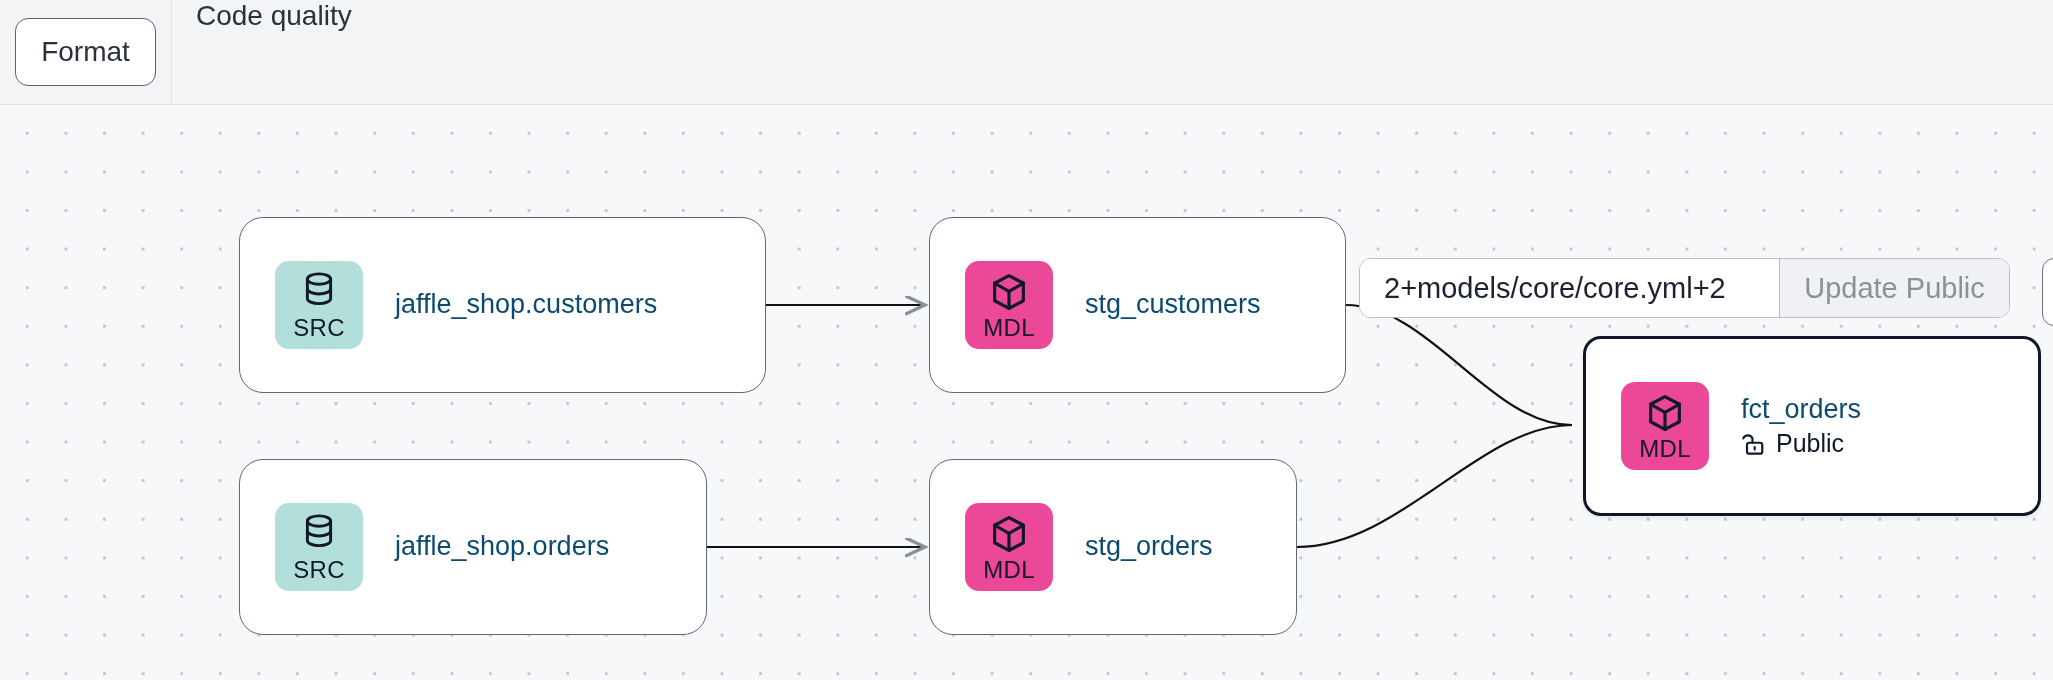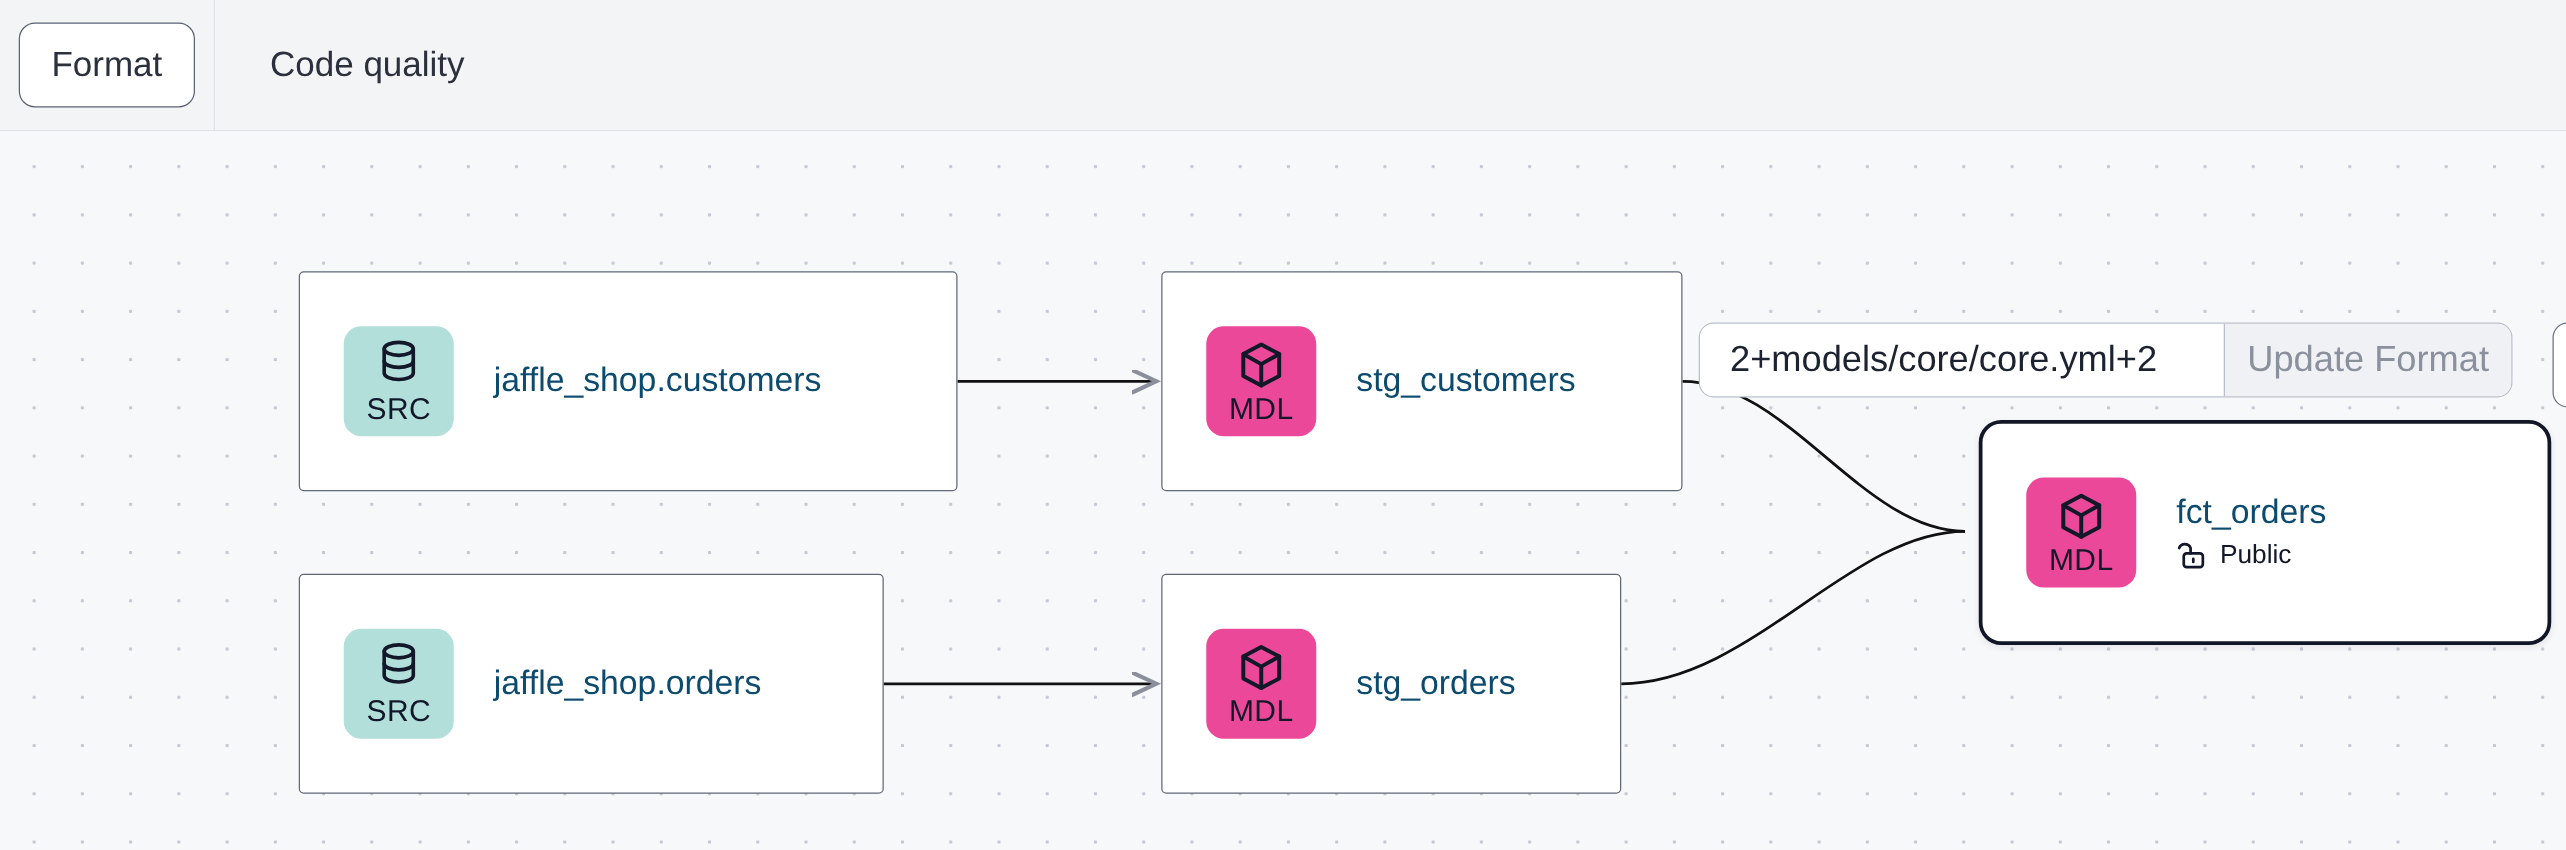--- a/index.html
+++ b/index.html
@@ -30,23 +30,23 @@
     background: #ffffff;
     border: 1.6px solid #5b6271;
     border-radius: 13px;
     color: #2b303c;
     font-size: 28px;
     display: flex; align-items: center; justify-content: center;
     cursor: pointer;
     font-family: "Liberation Sans", sans-serif;
   }
   .tabs {
-    position: absolute; left: 180px; top: 0;
+    position: absolute; left: 160px; top: 0;
     height: 104px;
-    display: flex; align-items: center;
+    display: flex; align-items: flex-start;
   }
   .tab {
     position: relative;
     display: flex; align-items: center; justify-content: center;
     padding: 0 36px;
     font-size: 28px;
     color: #2b303c;
     cursor: pointer;
     white-space: nowrap;
   }
@@ -68,21 +68,21 @@
     background-size: 38.6px 38.6px;
     background-position: 8px 9px;
     overflow: hidden;
   }
 
   
   .node {
     position: absolute;
     background: #ffffff;
     border: 1.6px solid #606777;
-    border-radius: 4px;
+    border-radius: 24px;
     display: flex;
     align-items: center;
     padding-left: 35px;
     gap: 32px;
   }
   .node.selected {
     border: 3px solid #111726;
     border-radius: 18px;
     box-shadow: 0 2px 5px rgba(17,23,38,0.08);
   }
@@ -106,21 +106,21 @@
   }
   .node-body { display: flex; flex-direction: column; justify-content: center; }
   .node-title {
     font-size: 27px;
     color: #0c4a6e;
     white-space: nowrap;
     line-height: 1.15;
   }
   .node-sub {
     display: flex; align-items: center; gap: 9px;
-    font-size: 21px;
+    font-size: 25px;
     color: #12182a;
     margin-top: 4px;
   }
   .node-sub svg { display: block; }
 
   
   .edges { position: absolute; left: 0; top: 0; width: 2053px; height: 575px; pointer-events: none; }
 
   
   .selector {
@@ -267,19 +267,19 @@
             <path d="M7.2 10V6.6A3.9 3.9 0 0 0 .0 6.6" transform="translate(1.6,0)"></path>
             <path d="M10.5 13.4v2"></path>
           </svg>
           <span>Public</span>
         </span>
       </div>
     </div>
 
     <div class="selector">
       <input class="selector-input" type="text" value="2+models/core/core.yml+2" style="">
-      <button class="selector-btn">Update Format</button>
+      <button class="selector-btn">Update Public</button>
     </div>
 
     <div class="edge-control"></div>
 
   </div>
 </div>
 
 </body></html>

